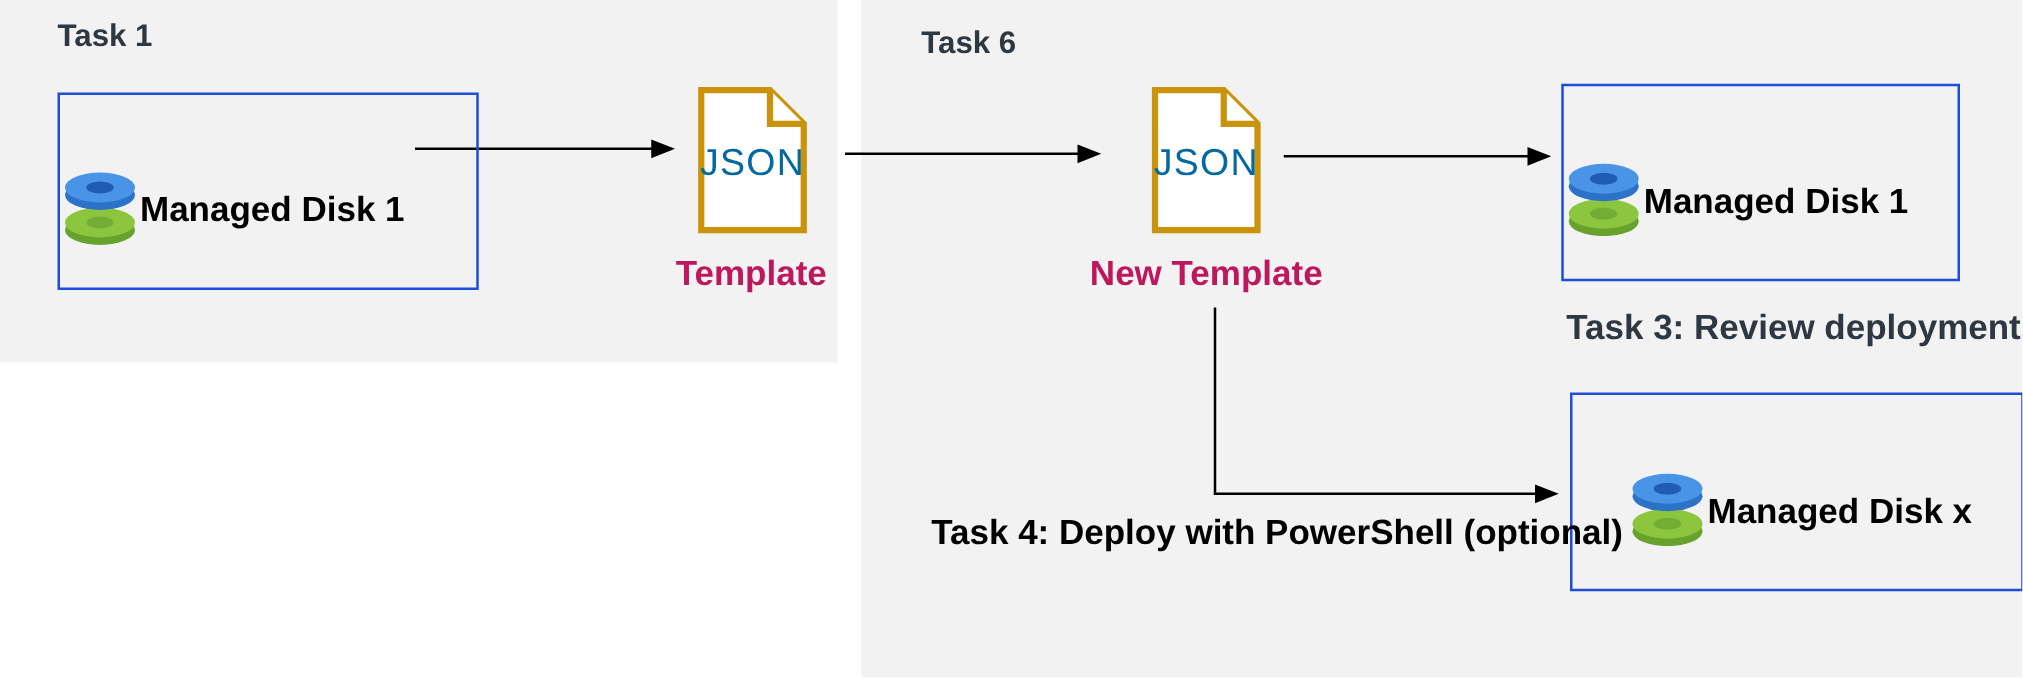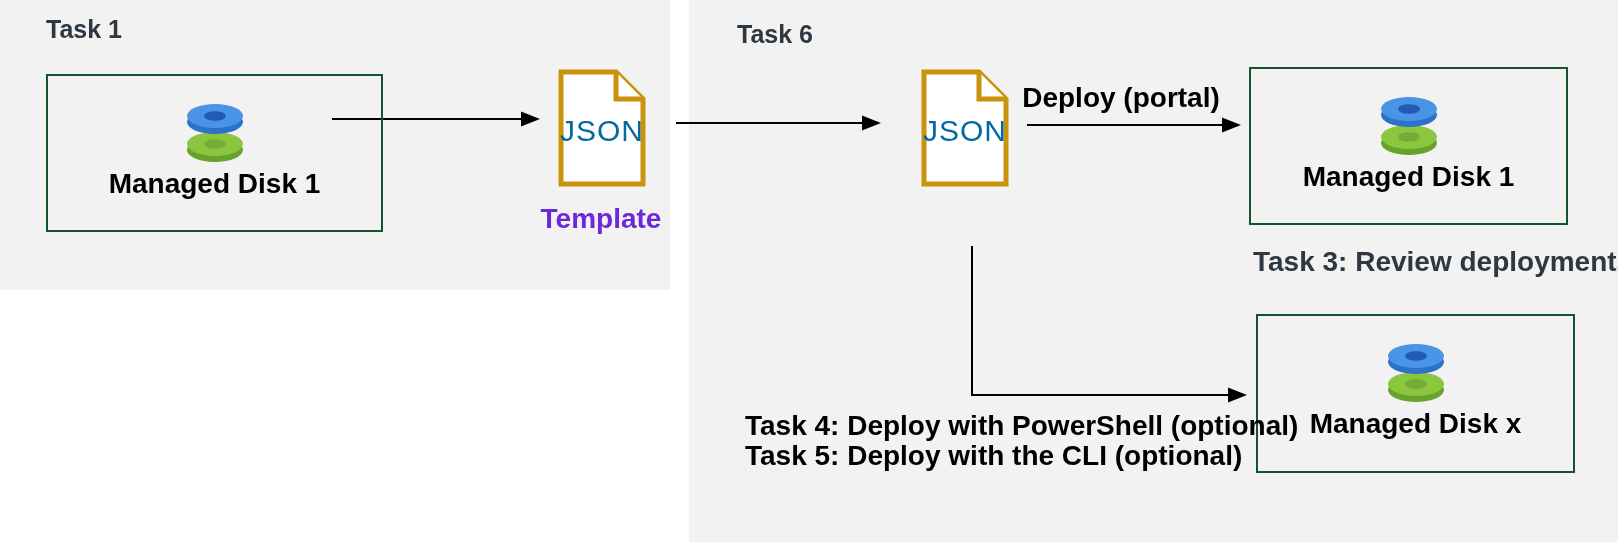--- a/index.html
+++ b/index.html
@@ -25,31 +25,30 @@
     font-weight: bold;
     color: #2d3842;
     white-space: nowrap;
   }
   .h-task1 { left: 46px;  top: 15px; }
   .h-task2 { left: 737px; top: 20px; }
   .h-task3 { left: 1253px; top: 246px; font-size: 28px; }
 
   .node-box {
     position: absolute;
-    border: 2px solid #14532d;
+    border: 2px solid #1d4ed8;
     background: transparent;
     display: flex;
-    flex-direction: column;
     align-items: center;
     justify-content: flex-start;
     padding-top: 24px;
   }
   .box-disk1-left  { left: 46px;   top: 74px;  width: 337px; height: 158px; }
   .box-disk1-right { left: 1249px; top: 67px;  width: 319px; height: 158px; }
-  .box-disk-x      { left: 1256px; top: 314px; width: 319px; height: 159px; }
+  .box-disk-x      { left: 1256px; top: 314px; width: 363px; height: 159px; padding-left: 44px; }
 
   .disk-label {
     margin-top: 6px;
     font-size: 28px;
     font-weight: bold;
     color: #000000;
     white-space: nowrap;
   }
 
   .json-file {
@@ -68,21 +67,21 @@
     letter-spacing: 1px;
     color: #0369a1;
   }
   .file-template     { left: 557px; top: 68px; }
   .file-new-template { left: 920px; top: 68px; }
 
   .file-caption {
     position: absolute;
     font-size: 28px;
     font-weight: bold;
-    color: #6d28d9;
+    color: #be185d;
     text-align: center;
     white-space: nowrap;
     transform: translateX(-50%);
   }
   .cap-template     { left: 601px; top: 203px; }
   .cap-new-template { left: 965px; top: 203px; }
 
   .arrow-label {
     position: absolute;
     font-size: 28px;
@@ -165,22 +164,22 @@
   <div class="file-caption cap-template">Template</div>
 
 
   <div class="json-file file-new-template">
     <svg width="90" height="120" viewBox="0 0 90 120">
       <path d="M4 4 H59 L86 31 V116 H4 Z" fill="#ffffff" stroke="#c9940c" stroke-width="5" stroke-linejoin="miter"></path>
       <path d="M59 4 V31 H86" fill="#ffffff" stroke="#c9940c" stroke-width="5" stroke-linejoin="miter"></path>
     </svg>
     <span class="json-text">JSON</span>
   </div>
-
-  <div class="arrow-label lbl-deploy">Deploy (portal)</div>
+  <div class="file-caption cap-new-template">New Template</div>
+
 
   <div class="node-box box-disk1-right">
     <svg width="64" height="62" viewBox="0 0 64 62">
       <ellipse cx="32" cy="50" rx="28" ry="12" fill="#66a22c"></ellipse>
       <ellipse cx="32" cy="44" rx="28" ry="12" fill="#8cc63f"></ellipse>
       <ellipse cx="32" cy="44" rx="11" ry="4.8" fill="#74ad36"></ellipse>
       <ellipse cx="32" cy="22" rx="28" ry="12" fill="#2c72c8"></ellipse>
       <ellipse cx="32" cy="16" rx="28" ry="12" fill="#4a94e8"></ellipse>
       <ellipse cx="32" cy="16" rx="11" ry="4.8" fill="#205cb4"></ellipse>
     </svg>
@@ -196,16 +195,15 @@
       <ellipse cx="32" cy="44" rx="11" ry="4.8" fill="#74ad36"></ellipse>
       <ellipse cx="32" cy="22" rx="28" ry="12" fill="#2c72c8"></ellipse>
       <ellipse cx="32" cy="16" rx="28" ry="12" fill="#4a94e8"></ellipse>
       <ellipse cx="32" cy="16" rx="11" ry="4.8" fill="#205cb4"></ellipse>
     </svg>
     <div class="disk-label">Managed Disk x</div>
   </div>
 
   <div class="task45">
     <div>Task 4: Deploy with PowerShell (optional)</div>
-    <div>Task 5: Deploy with the CLI (optional)</div>
   </div>
 
 </div>
 
 </body></html>

